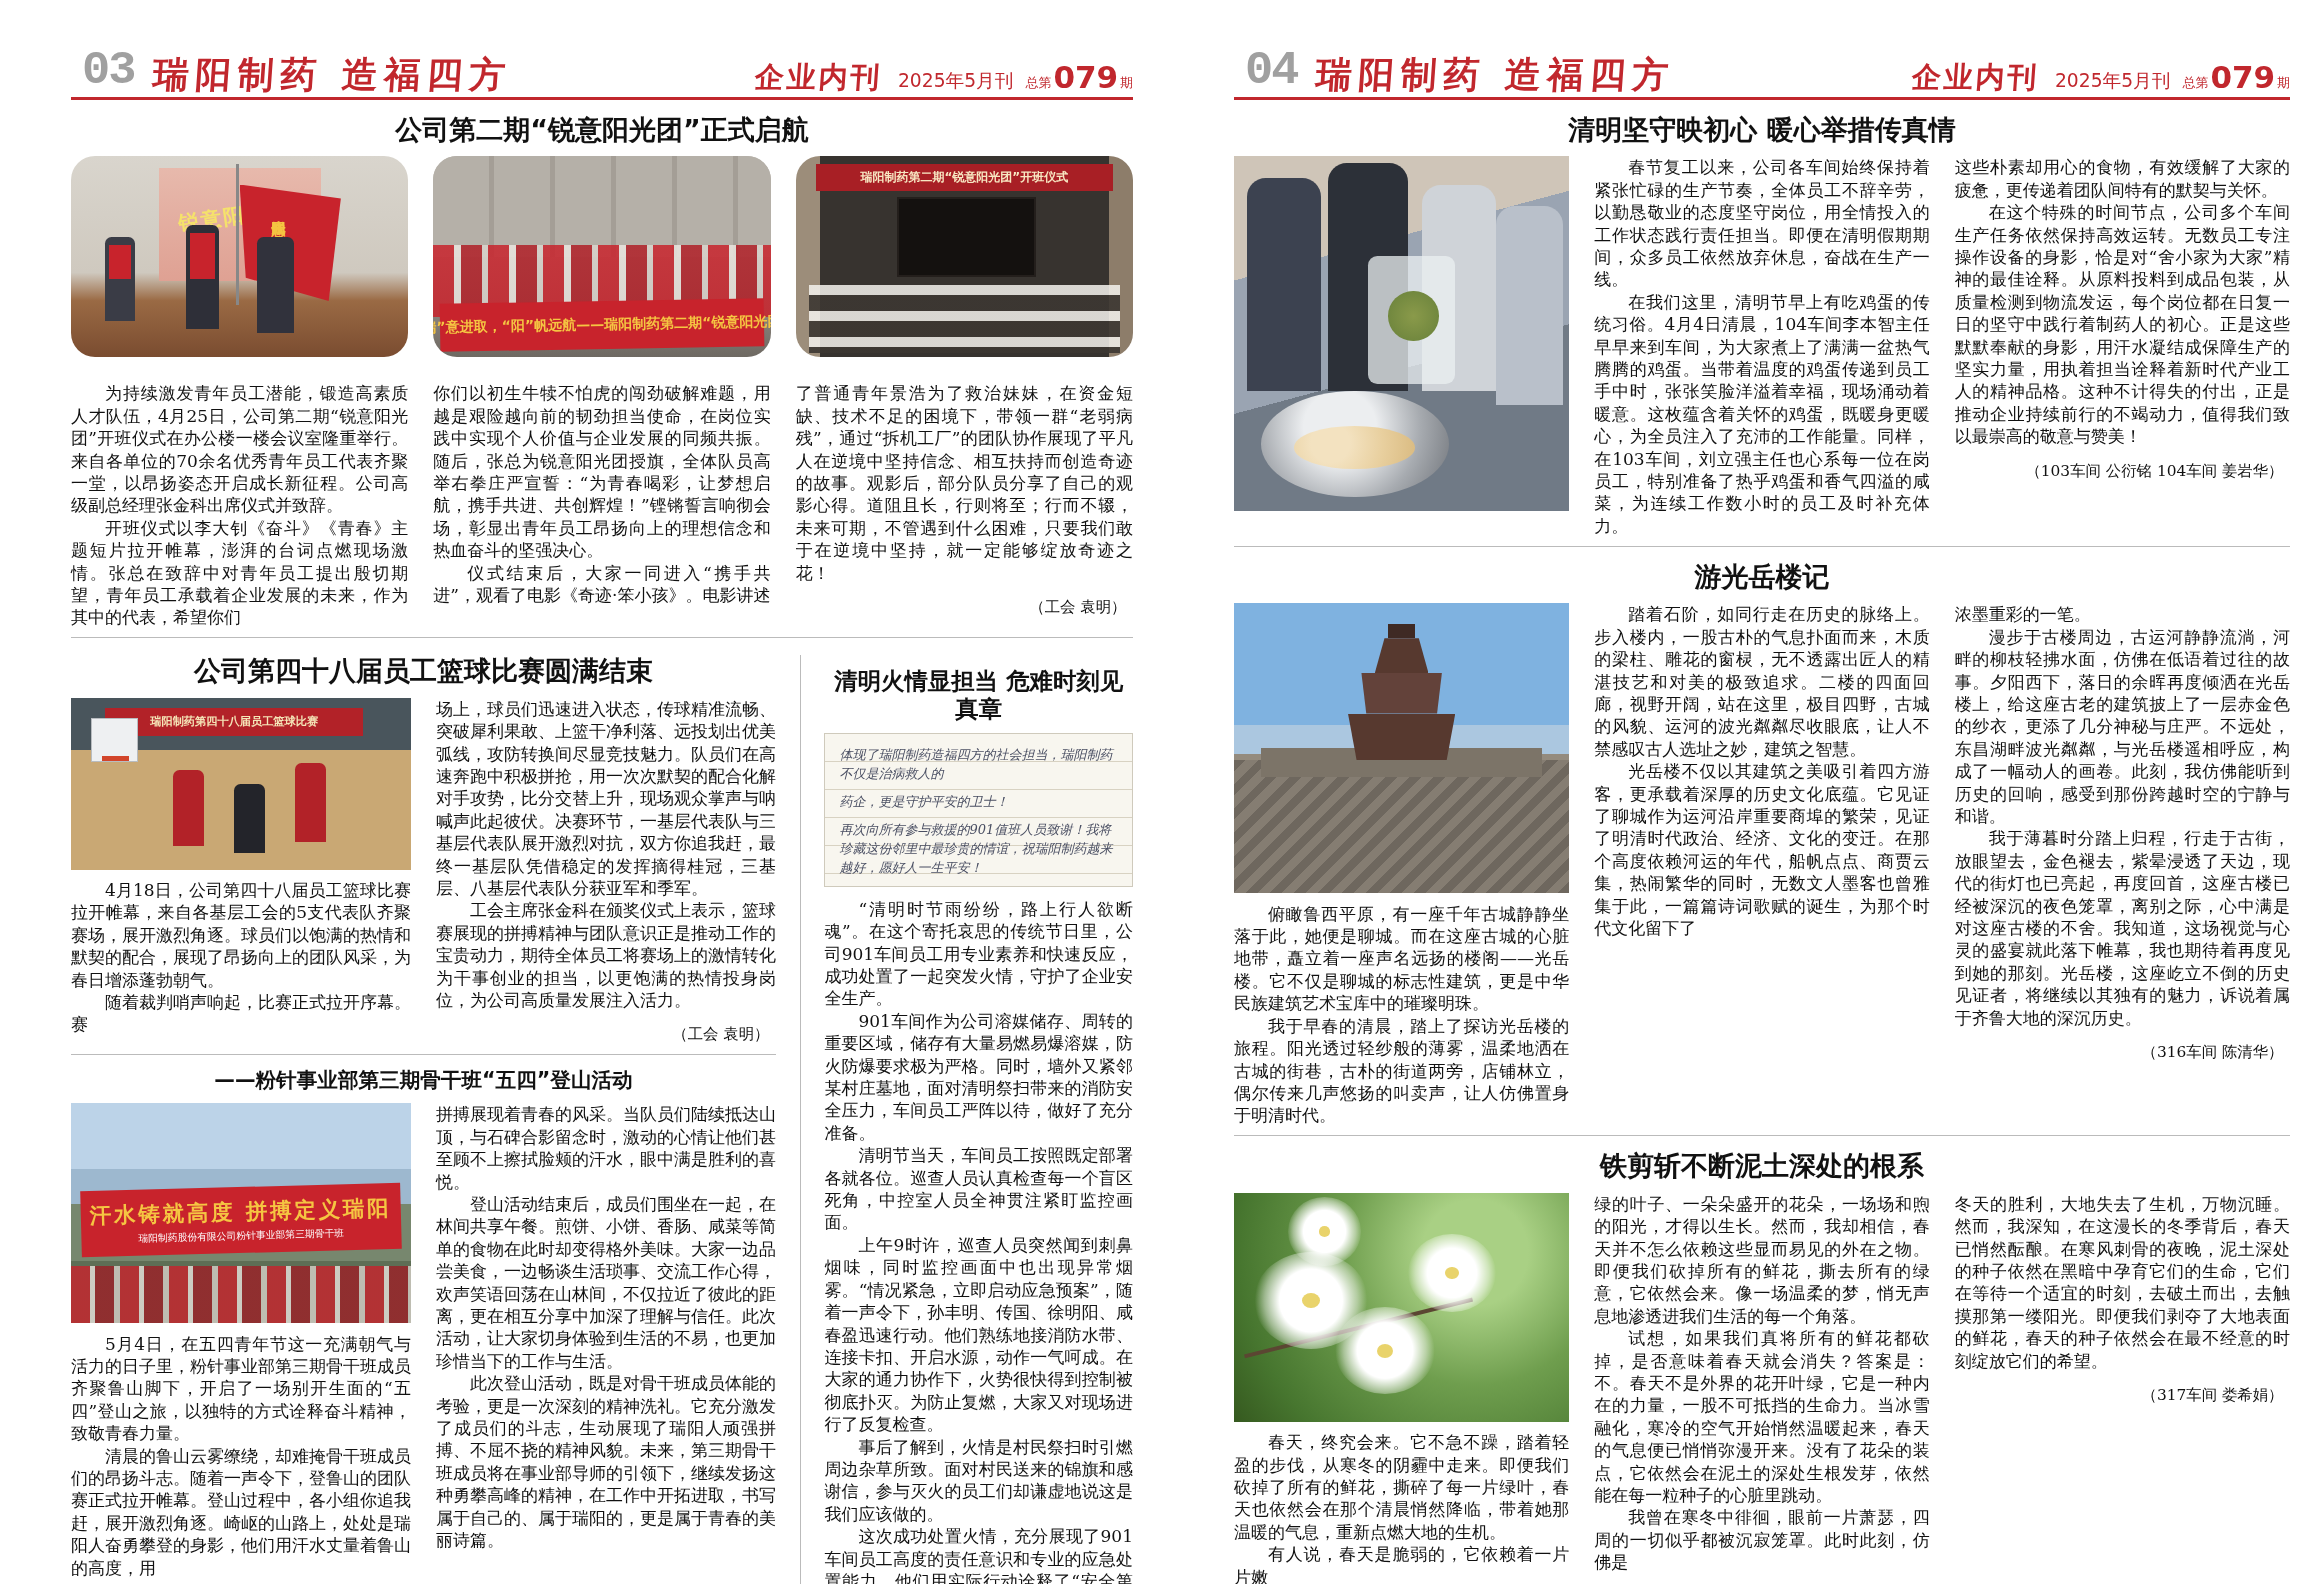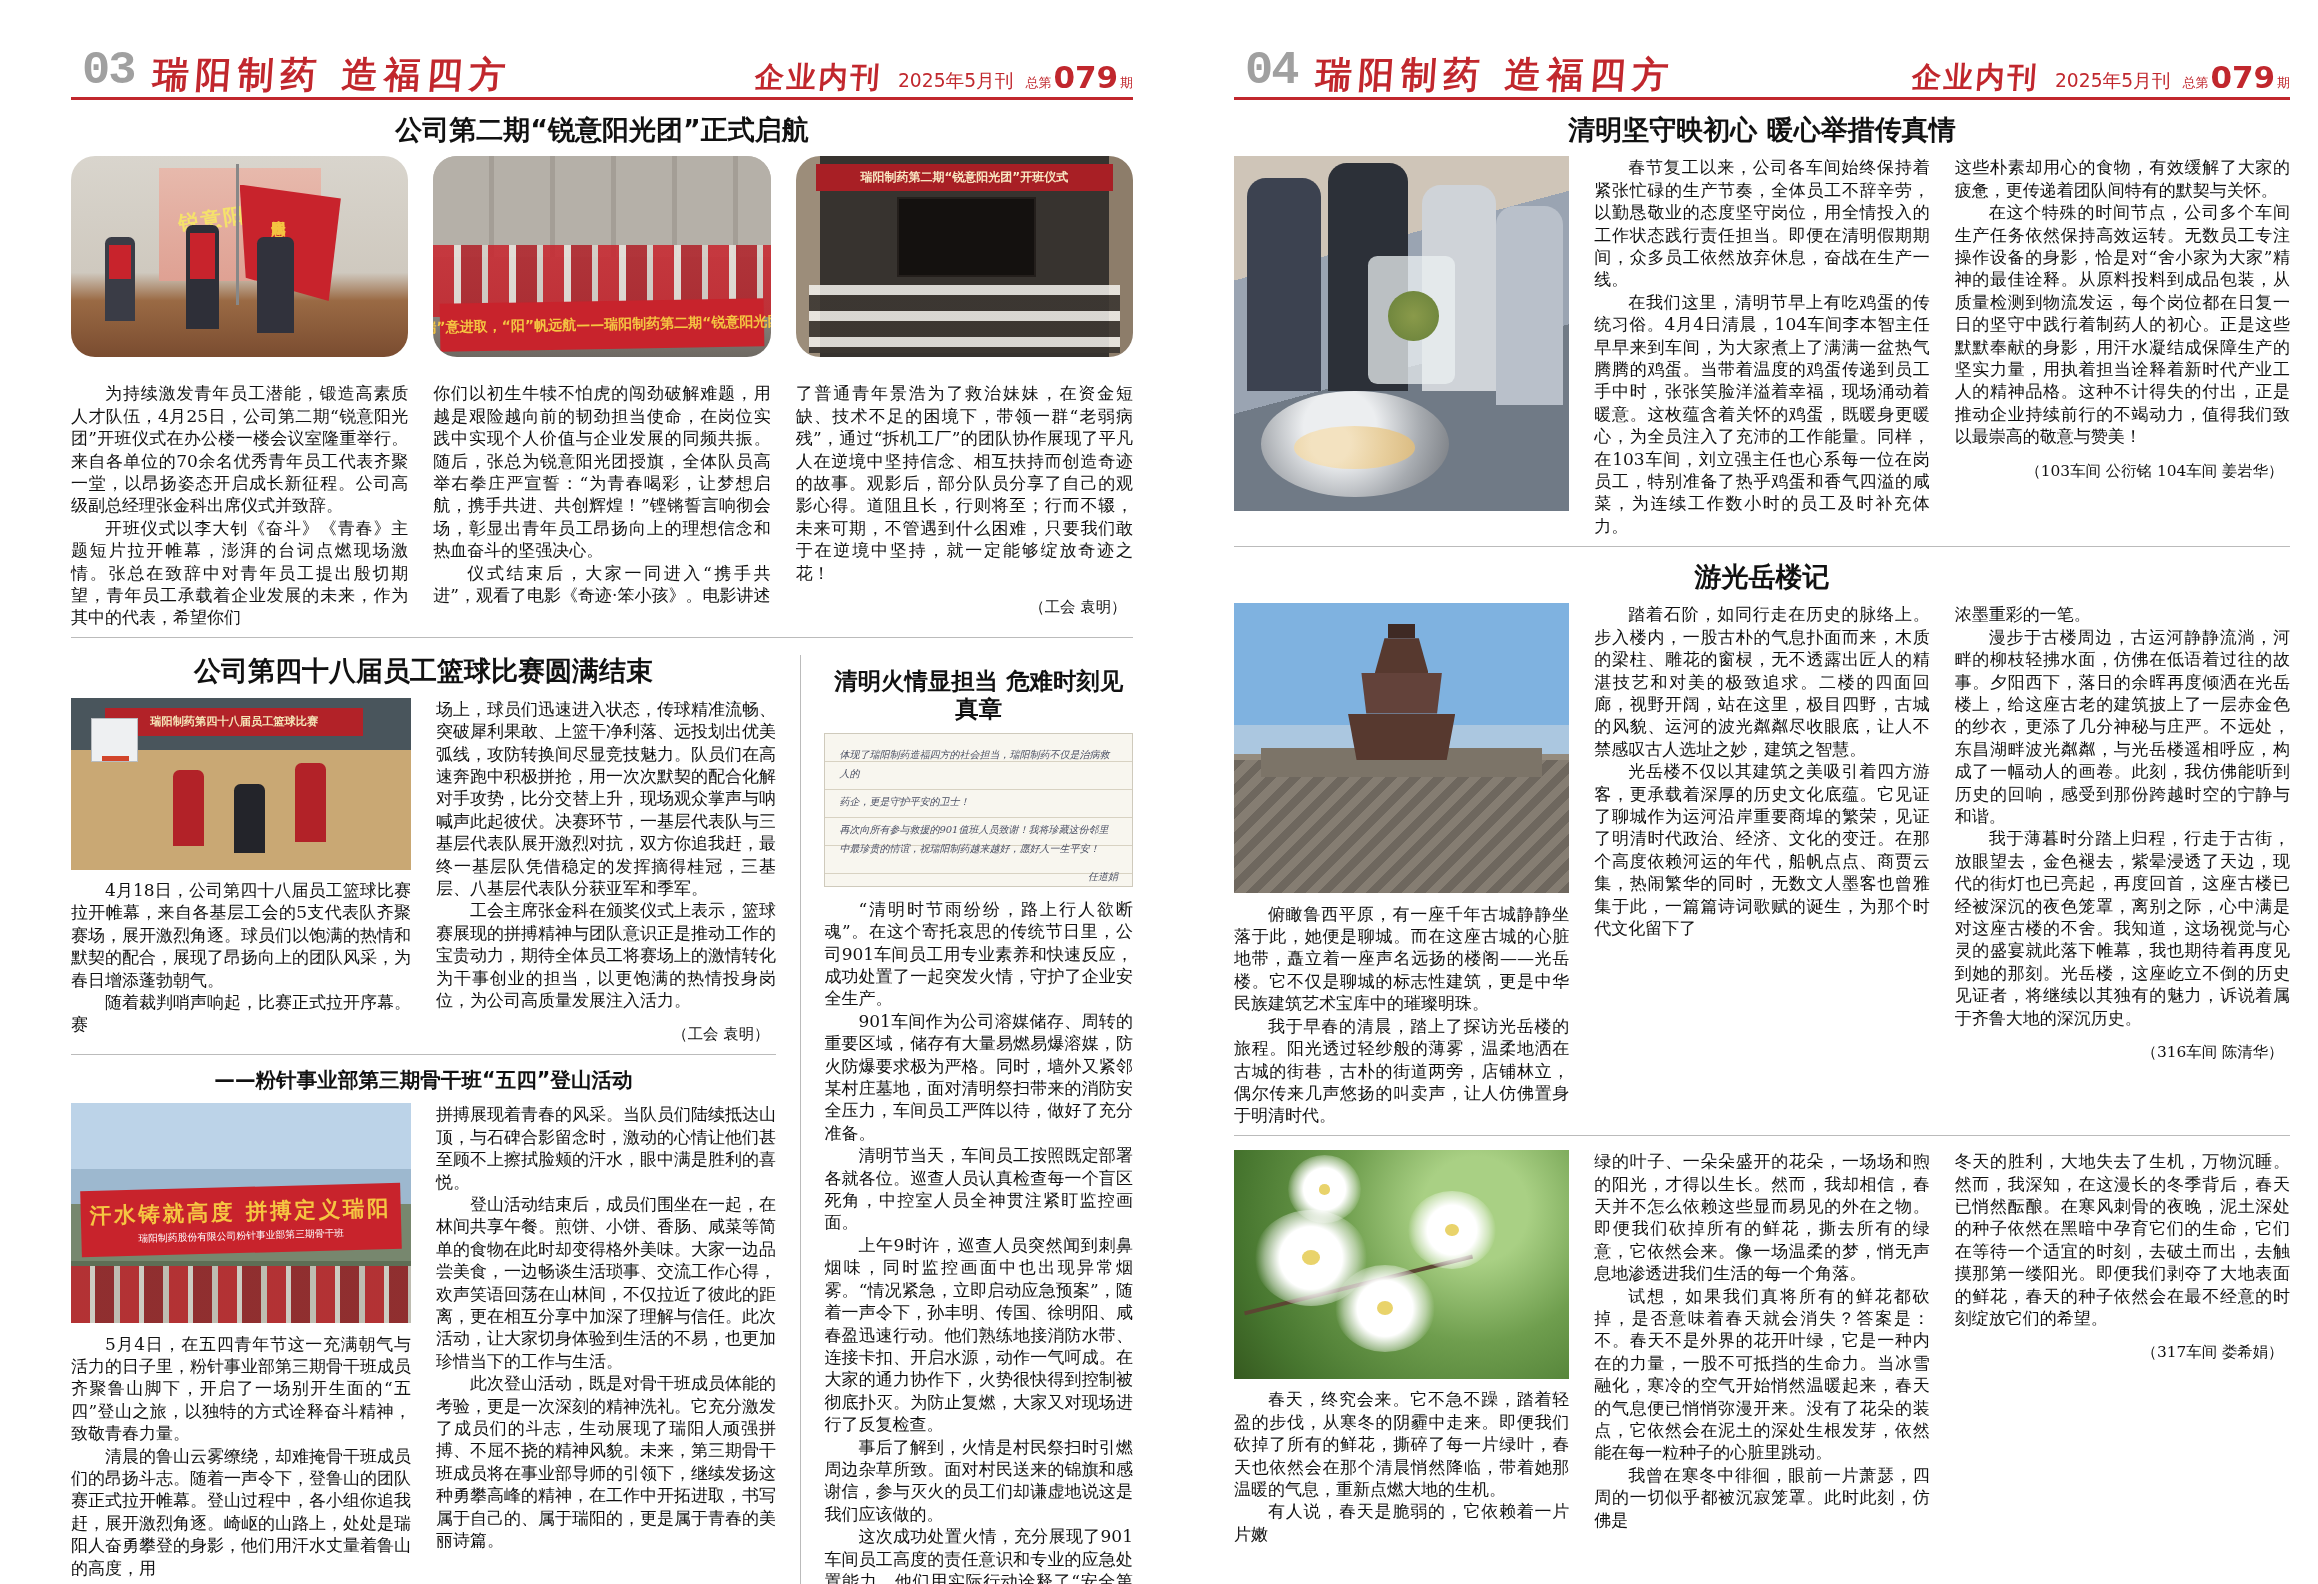--- a/index.html
+++ b/index.html
@@ -67,21 +67,21 @@
   .p-bb .banner{position:absolute;left:10%;right:14%;top:6%;height:16%;background:#b22228;display:flex;align-items:center;justify-content:center;}
   .p-bb .banner span{color:#f5e6b8;font-size:11.2px;font-weight:bold;white-space:nowrap;font-family:"DejaVu Sans",sans-serif;}
   .p-bb .board{position:absolute;left:6%;top:12%;width:13%;height:24%;background:#eef0f2;border:1.9px solid #b8bcc0;}
   .p-bb .hoop{position:absolute;left:9%;top:34%;width:8%;height:4.7px;background:#d2452b;}
   .p-bb .pl1{left:30%;bottom:14%;width:9%;height:44%;background:#b22228;}
   .p-bb .pl2{left:48%;bottom:10%;width:9%;height:40%;background:#23242a;}
   .p-bb .pl3{left:66%;bottom:16%;width:9%;height:46%;background:#b22228;}
   
   .p-letter{height:154px;background:#f8f6ef;border:0.9px solid #cfcabc;box-sizing:border-box;padding:12px 14px;}
   .p-letter .lines{position:absolute;inset:0;background:repeating-linear-gradient(180deg,transparent 0 27px,#d8d2c2 27px 28px);}
-  .p-letter p{position:relative;margin:0 0 9.3px 0;font-size:10px;line-height:18.7px;color:#4a4f63;font-style:italic;}
+  .p-letter p{position:relative;margin:0 0 9.3px 0;font-size:13px;line-height:18.7px;color:#4a4f63;font-style:italic;}
   .p-letter .sig{text-align:right;margin-top:2.8px;}
   
   .ph-mt{height:220px;}
   .p-mt{background:linear-gradient(180deg,#bcd3e8 0 30%,#9db8cf 30% 46%,#77876e 46% 72%,#5e6e55 72% 100%);}
   .p-mt .mbanner{position:absolute;left:3%;right:3%;top:38%;height:30%;background:#c8232c;transform:rotate(-1.5deg);display:flex;flex-direction:column;align-items:center;justify-content:center;gap:3.7px;}
   .p-mt .mbanner .big{color:#f5c542;font-weight:bold;font-size:21.5px;letter-spacing:2.8px;white-space:nowrap;font-family:"DejaVu Sans",sans-serif;}
   .p-mt .mbanner .sm{color:#fff;font-size:9.8px;white-space:nowrap;}
   .p-mt .row{position:absolute;left:0;right:0;bottom:0;height:26%;background:repeating-linear-gradient(90deg,#c8232c 0 18.7px,#e8e4de 18.7px 24px,#9c1f26 24px 43px,#d6d1c9 43px 49px);opacity:.8;}
   
   .ph-egg{height:355px;}
@@ -319,20 +319,21 @@
         <p class="tx">浓墨重彩的一笔。</p>
         <p class="tx ind">漫步于古楼周边，古运河静静流淌，河畔的柳枝轻拂水面，仿佛在低语着过往的故事。夕阳西下，落日的余晖再度倾洒在光岳楼上，给这座古老的建筑披上了一层赤金色的纱衣，更添了几分神秘与庄严。不远处，东昌湖畔波光粼粼，与光岳楼遥相呼应，构成了一幅动人的画卷。此刻，我仿佛能听到历史的回响，感受到那份跨越时空的宁静与和谐。</p>
         <p class="tx ind">我于薄暮时分踏上归程，行走于古街，放眼望去，金色褪去，紫晕浸透了天边，现代的街灯也已亮起，再度回首，这座古楼已经被深沉的夜色笼罩，离别之际，心中满是对这座古楼的不舍。我知道，这场视觉与心灵的盛宴就此落下帷幕，我也期待着再度见到她的那刻。光岳楼，这座屹立不倒的历史见证者，将继续以其独有的魅力，诉说着属于齐鲁大地的深沉历史。</p>
         <div class="byline">（316车间 陈清华）</div>
       </div>
     </div>
   </div>
   <hr class="hsep">
 
   <div class="sect">
+    <div class="art-title">铁剪斩不断泥土深处的根系</div>
     <div class="cols3">
       <div>
         <div class="photo ph-fl p-fl">
           <div class="branch"></div>
           <div class="b b1"></div>
           <div class="b b2"></div>
           <div class="b b3"></div>
           <div class="b b4"></div>
         </div>
         <p class="tx ind" style="margin-top:9.3px">春天，终究会来。它不急不躁，踏着轻盈的步伐，从寒冬的阴霾中走来。即便我们砍掉了所有的鲜花，撕碎了每一片绿叶，春天也依然会在那个清晨悄然降临，带着她那温暖的气息，重新点燃大地的生机。</p>

